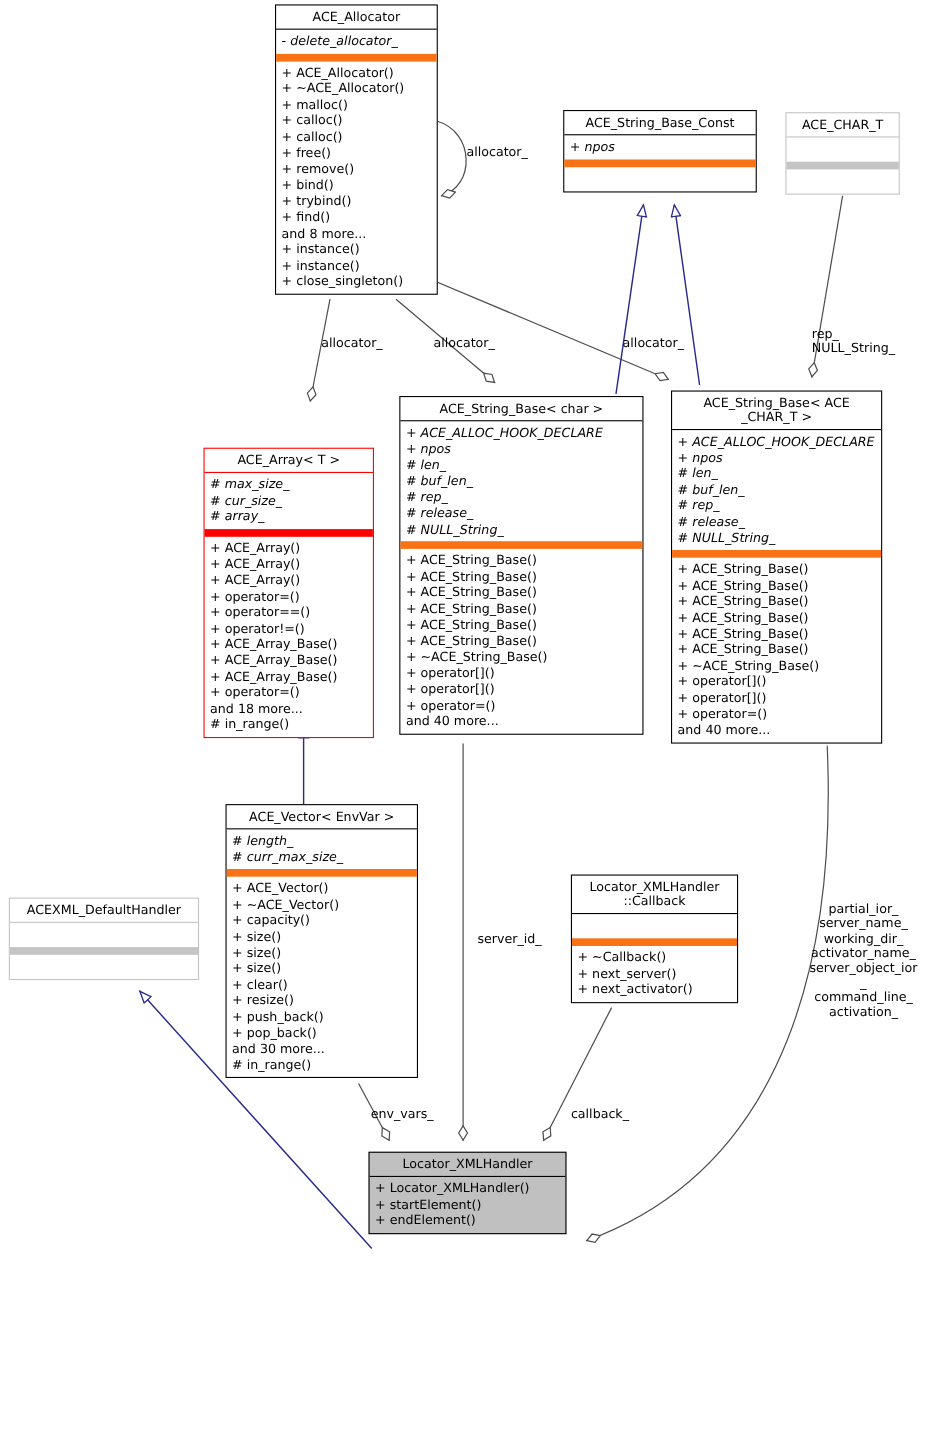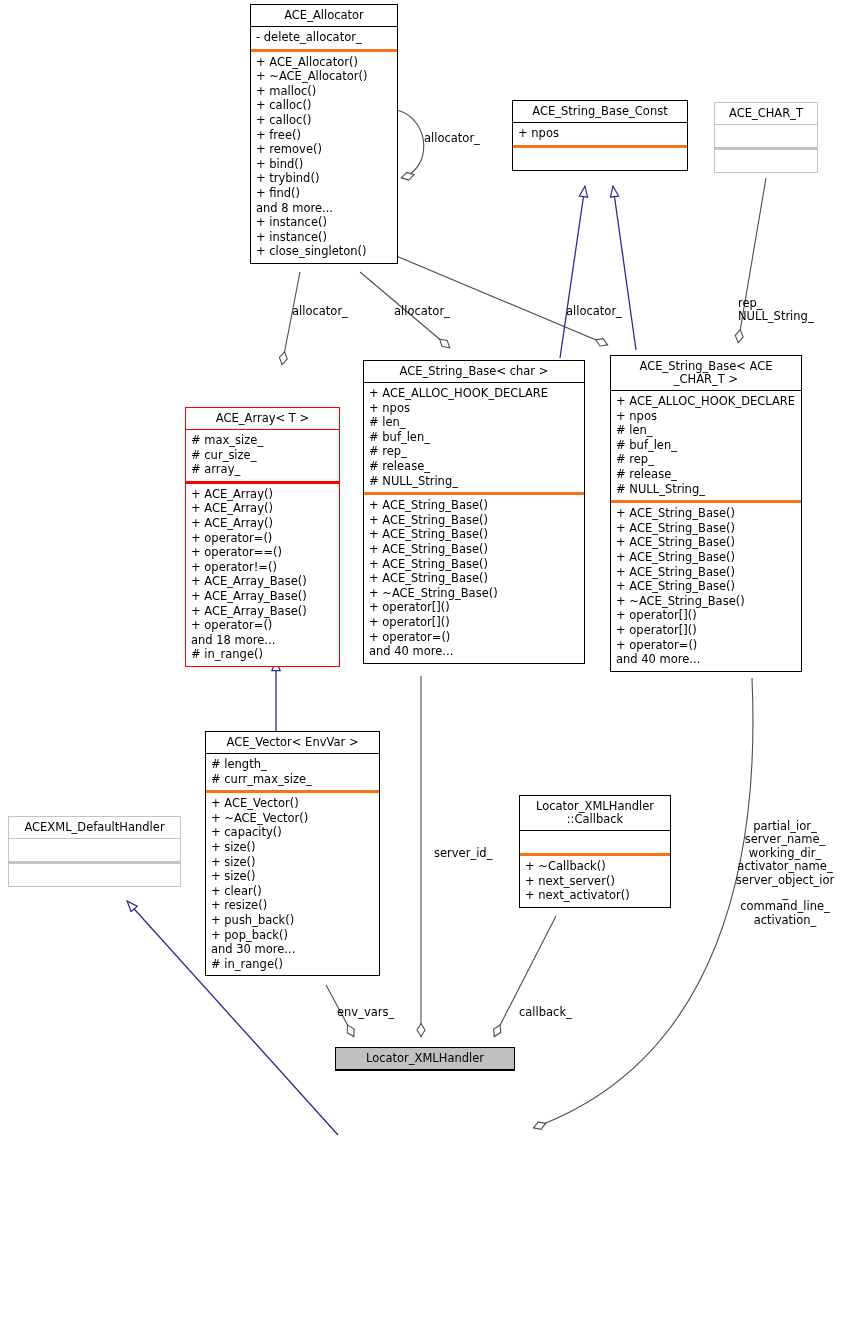--- a/index.html
+++ b/index.html
@@ -16,21 +16,21 @@
   .node.gray{background:#c0c0c0;}
   .node.red{border-color:#ff0000;}
   .node.light{border-color:#c4c4c4;}
 
   .n-title{text-align:center;padding:4px 4px 4px;line-height:13px;
            border-bottom:1px solid #000000;white-space:pre-line;}
   .red .n-title{border-bottom-color:#ff0000;}
   .light .n-title{border-bottom-color:#c4c4c4;}
 
   .n-attrs{padding:3px 5px 4px 5px;line-height:14.6px;
-           border-bottom:3px solid #f97316;white-space:pre-line;}
+           border-bottom:7px solid #f97316;white-space:pre-line;font-style:italic;}
   .red .n-attrs{border-bottom-color:#ff0000;}
   .light .n-attrs{border-bottom-color:#c4c4c4;}
 
   .n-ops{padding:3px 5px 4px 5px;line-height:14.6px;white-space:pre-line;}
 
   .n-attrs.empty,.n-ops.empty{min-height:22px;padding:0;}
 
   .elabel{position:absolute;white-space:pre-line;line-height:13.4px;
           font-size:11.5px;color:#000000;background:transparent;}
   .elabel.center{text-align:center;}
@@ -226,20 +226,23 @@
     <div class="n-title center" style="text-align:center;">Locator_XMLHandler
 ::Callback</div>
     <div class="n-attrs empty"></div>
     <div class="n-ops">+ ~Callback()
 + next_server()
 + next_activator()</div>
   </div>
 
   <div class="node gray" style="left:335px;top:1047px;width:180px;">
     <div class="n-title">Locator_XMLHandler</div>
+    <div class="n-ops">+ Locator_XMLHandler()
++ startElement()
++ endElement()</div>
   </div>
 
   <div class="elabel" style="left:424px;top:132px;">allocator_</div>
 
   <div class="elabel" style="left:292px;top:305px;">allocator_</div>
 
   <div class="elabel" style="left:394px;top:305px;">allocator_</div>
 
   <div class="elabel" style="left:566px;top:305px;">allocator_</div>
 

